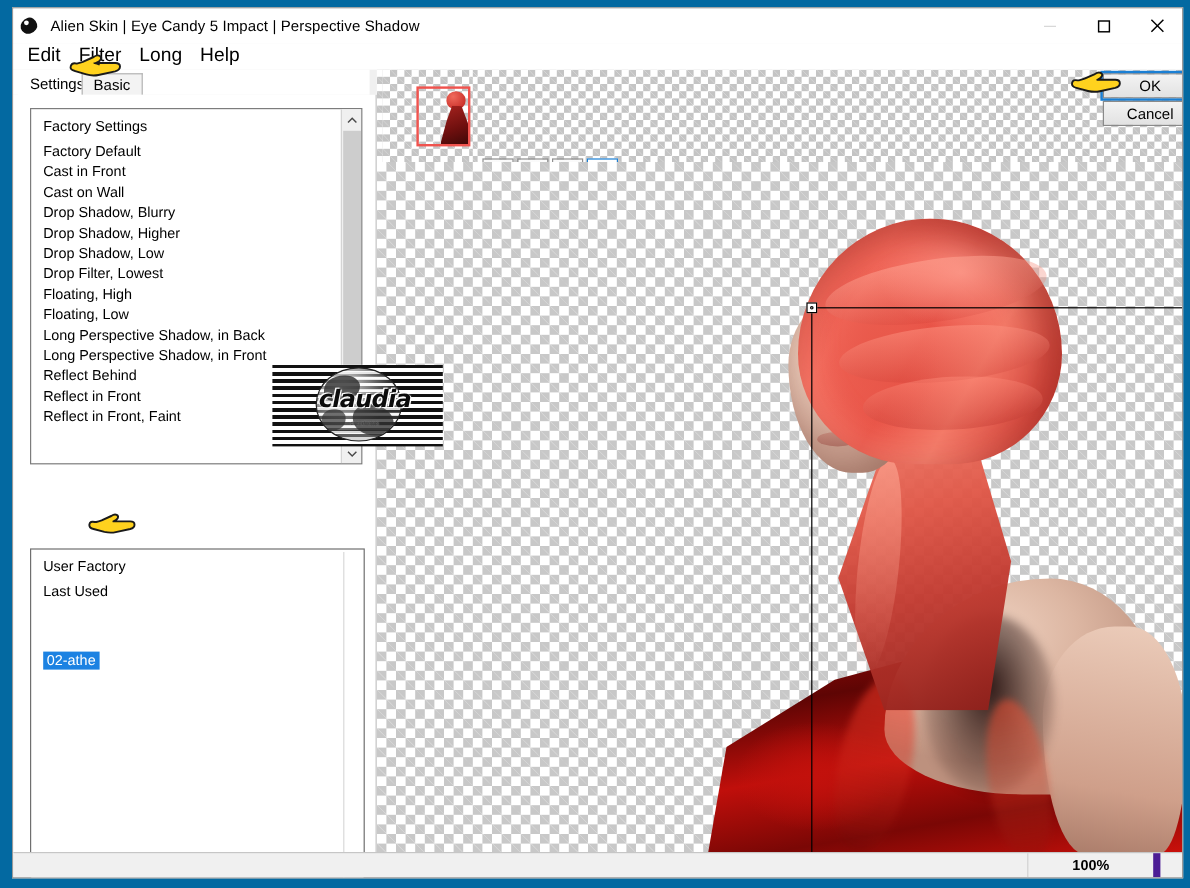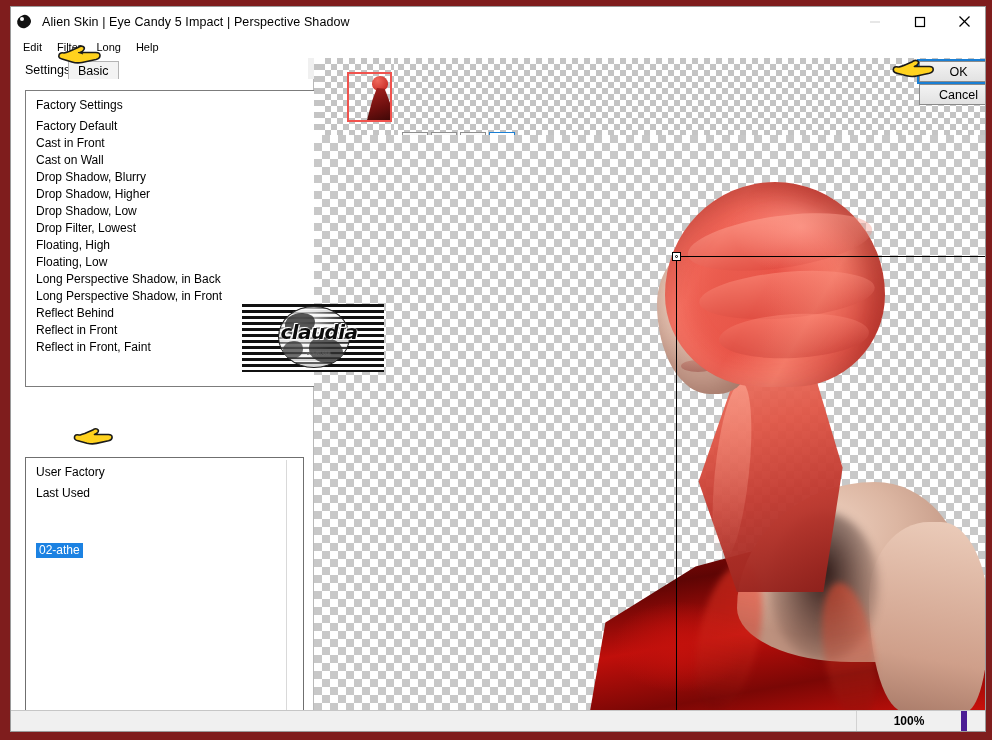--- a/index.html
+++ b/index.html
@@ -9,21 +9,21 @@
     overflow: hidden;
     font-family: "Liberation Sans", sans-serif;
     background: #3a0d0d;
   }
 
   
   #window-frame {
     position: absolute;
     left: 0; top: 0;
     width: 992px; height: 740px;
-    background: #7f1d1d;
+    background: #0369a1;
     padding: 6px 6px 8px 10px;
   }
   #window-inner {
     position: relative;
     width: 976px; height: 726px;
     background: #f0f0f0;
     border: 1px solid #9a9a9a;
     overflow: hidden;
   }
 
@@ -80,21 +80,21 @@
   #menu-bar {
     position: absolute;
     left: 0; top: 29px;
     width: 976px; height: 22px;
     background: #ffffff;
     display: flex;
     align-items: center;
     padding-left: 6px;
   }
   .menu-item {
-    font-size: 11px;
+    font-size: 16px;
     color: #000;
     padding: 2px 9px 2px 6px;
     white-space: nowrap;
   }
 
   
   #tab-strip {
     position: absolute;
     left: 0; top: 51px;
     width: 297px; height: 21px;
@@ -132,21 +132,21 @@
     left: 0; top: 72px;
     width: 303px; height: 633px;
     background: #ffffff;
     border-right: 1px solid #b9b9b9;
   }
 
   
   #factory-list-box {
     position: absolute;
     left: 14px; top: 11px;
-    width: 329px; height: 297px;
+    width: 277px; height: 297px;
     background: #ffffff;
     border: 1px solid #7c7c7c;
     overflow: hidden;
   }
   #factory-list {
     position: absolute;
     left: 0; top: 0;
     width: 259px;
     padding: 6px 0 0 0;
   }
@@ -561,21 +561,21 @@
     position: absolute;
     left: 2px; top: 2px;
     width: 3px; height: 3px;
     border: 1px solid #000;
     border-radius: 50%;
   }
 
   
   #watermark {
     position: absolute;
-    left: 231px; top: 297px;
+    left: 216px; top: 297px;
     width: 142px; height: 68px;
     overflow: hidden;
     background:
       repeating-linear-gradient(180deg, #111 0px, #111 3px, #fff 3px, #fff 6px);
   }
   #wm-globe {
     position: absolute;
     left: 36px; top: 2px;
     width: 72px; height: 62px;
     border-radius: 50%;

